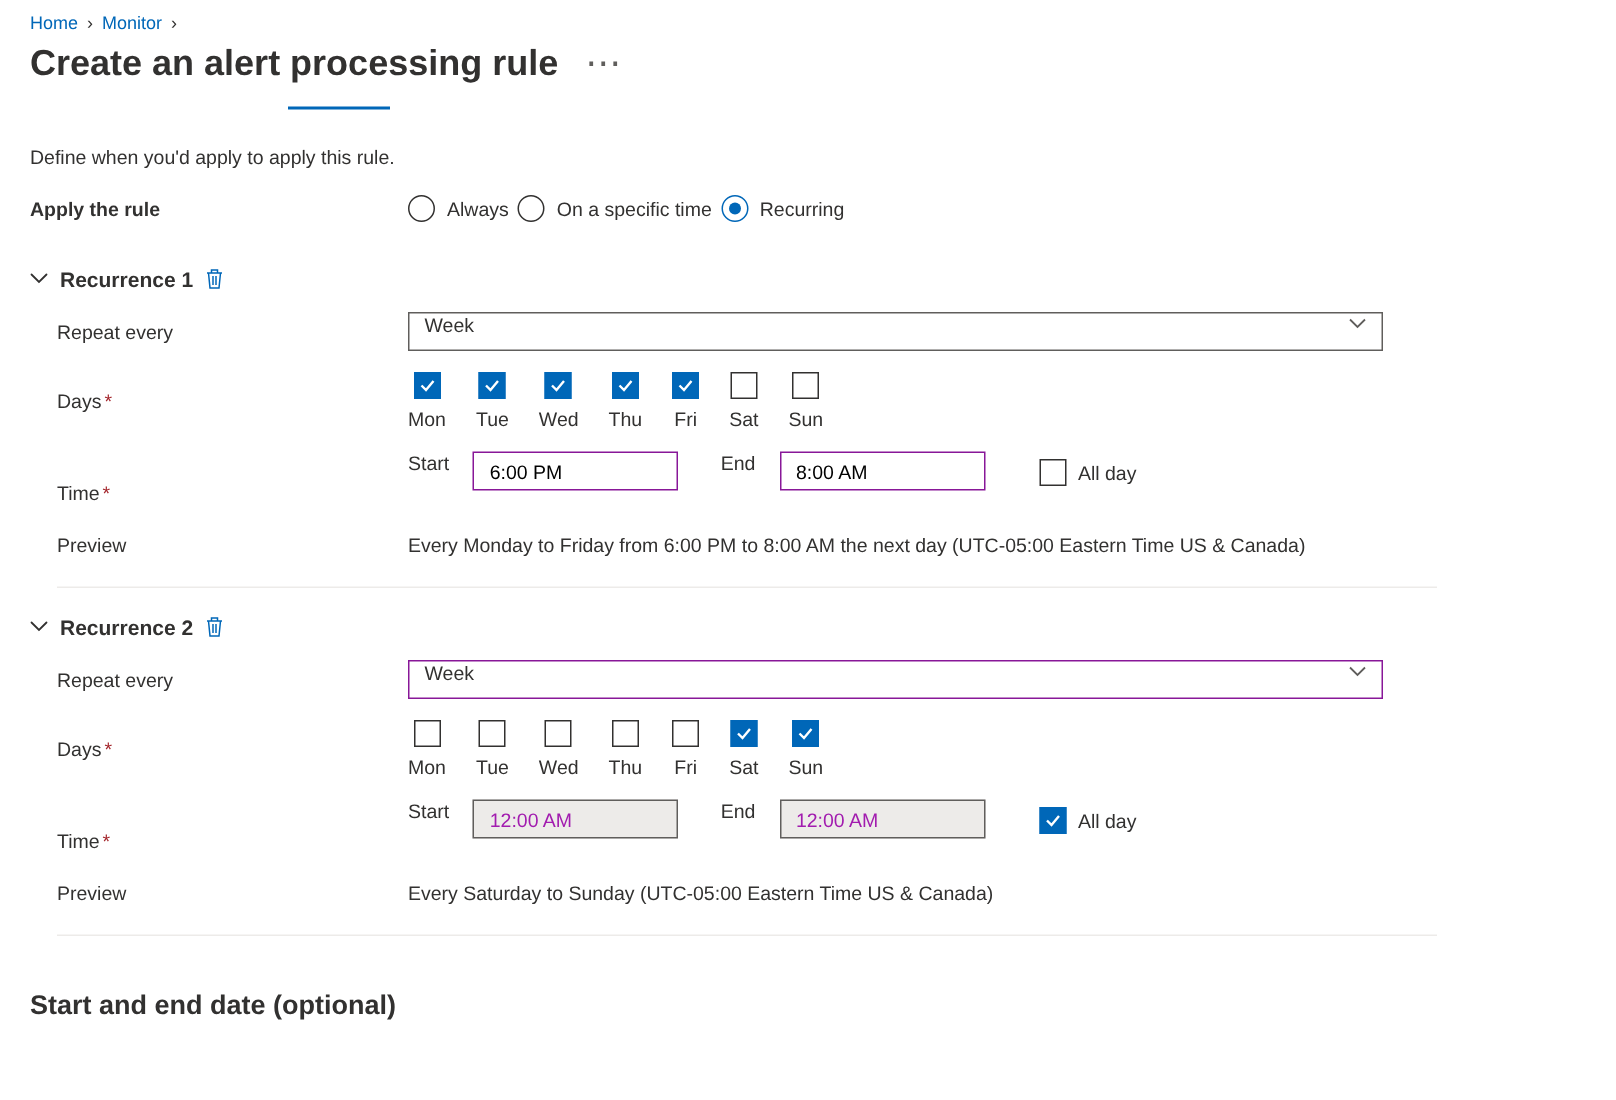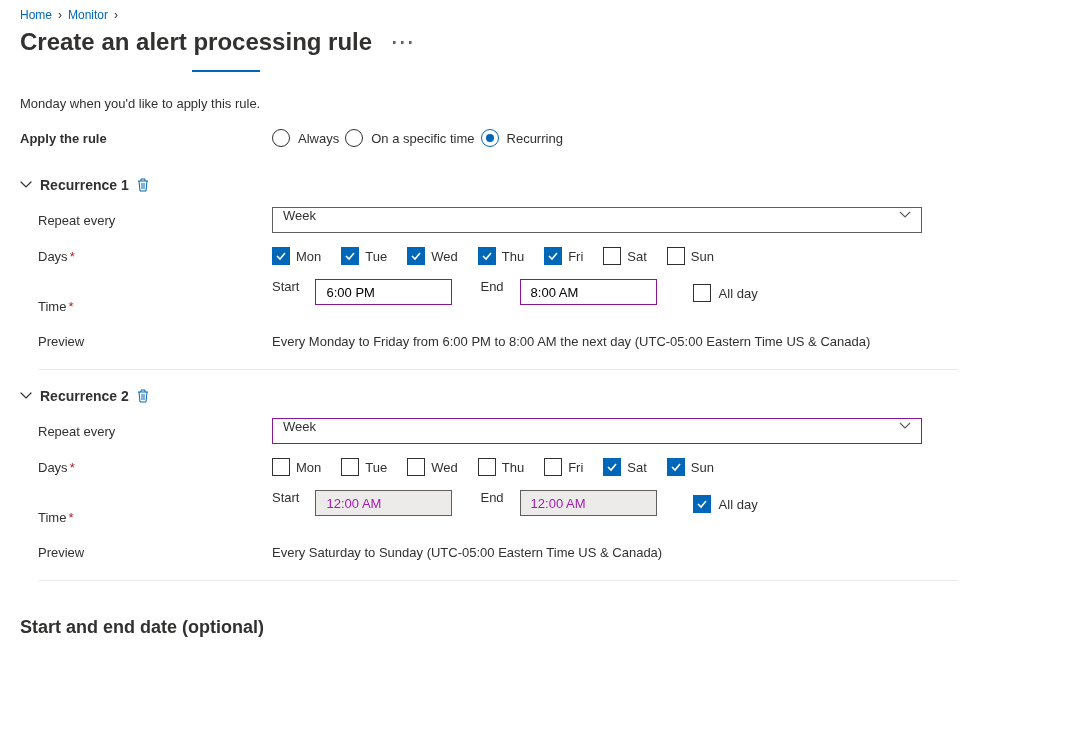--- a/index.html
+++ b/index.html
@@ -32,21 +32,21 @@
   .chev-down { display: inline-block; transform: rotate(0); }
   .trash { width: 12px; height: 14px; display: inline-block; position: relative; }
   .trash svg { display: block; }
   .form-row { display: flex; align-items: center; margin-top: 14px; margin-left: 18px; }
   .form-label { width: 234px; font-size: 13px; }
   .req { color: #a4262c; margin-left: 2px; }
   .select-box { flex: 1; border: 1px solid #605e5c; height: 26px; display: flex; padding: 0 10px; justify-content: space-between; max-width: 650px; background: #fff; cursor: pointer; font-size: 13px; }
   .select-box.focus { border-color: #881798; }
   .caret-down svg { display: block; }
   .days-row { display: flex; gap: 20px; flex-wrap: wrap; }
-  .day { display: flex; align-items: center; gap: 6px; cursor: pointer; font-size: 13px; }
+  .day { display: flex; align-items: center; gap: 6px; cursor: pointer; font-size: 13px; flex-direction: column; }
   .chk { width: 18px; height: 18px; border: 1px solid #323130; display: inline-flex; align-items: center; justify-content: center; }
   .chk.checked { background: #0067b8; border-color: #0067b8; }
   .chk.checked svg { display: block; }
   .chk svg { display: none; }
   .time-row { display: flex; gap: 28px; align-items: flex-end; }
   .time-block { display: flex; gap: 16px; }
   .time-label { font-size: 13px; }
   .time-input { width: 137px; height: 26px; border: 1px solid #605e5c; padding: 0 10px; font-size: 13px; font-family: inherit; outline: none; }
   .time-input.focus { border-color: #881798; }
   .time-input:disabled { background: #edebe9; color: #a21caf; }
@@ -65,21 +65,21 @@
   <span class="chev">›</span>
 </div>
 
 <h1>
   <span>Create an alert processing rule</span>
   <span class="more-dots">⋯</span>
 </h1>
 
 <div class="tab-under"></div>
 
-<div class="intro">Monday when you'd like to apply this rule.</div>
+<div class="intro">Define when you'd apply to apply this rule.</div>
 
 <div class="row">
   <div class="label-col label-bold">Apply the rule</div>
   <div class="radio-group">
     <div class="radio">
       <span class="radio-circle"></span>
       <span>Always</span>
     </div>
     <div class="radio">
       <span class="radio-circle"></span>

